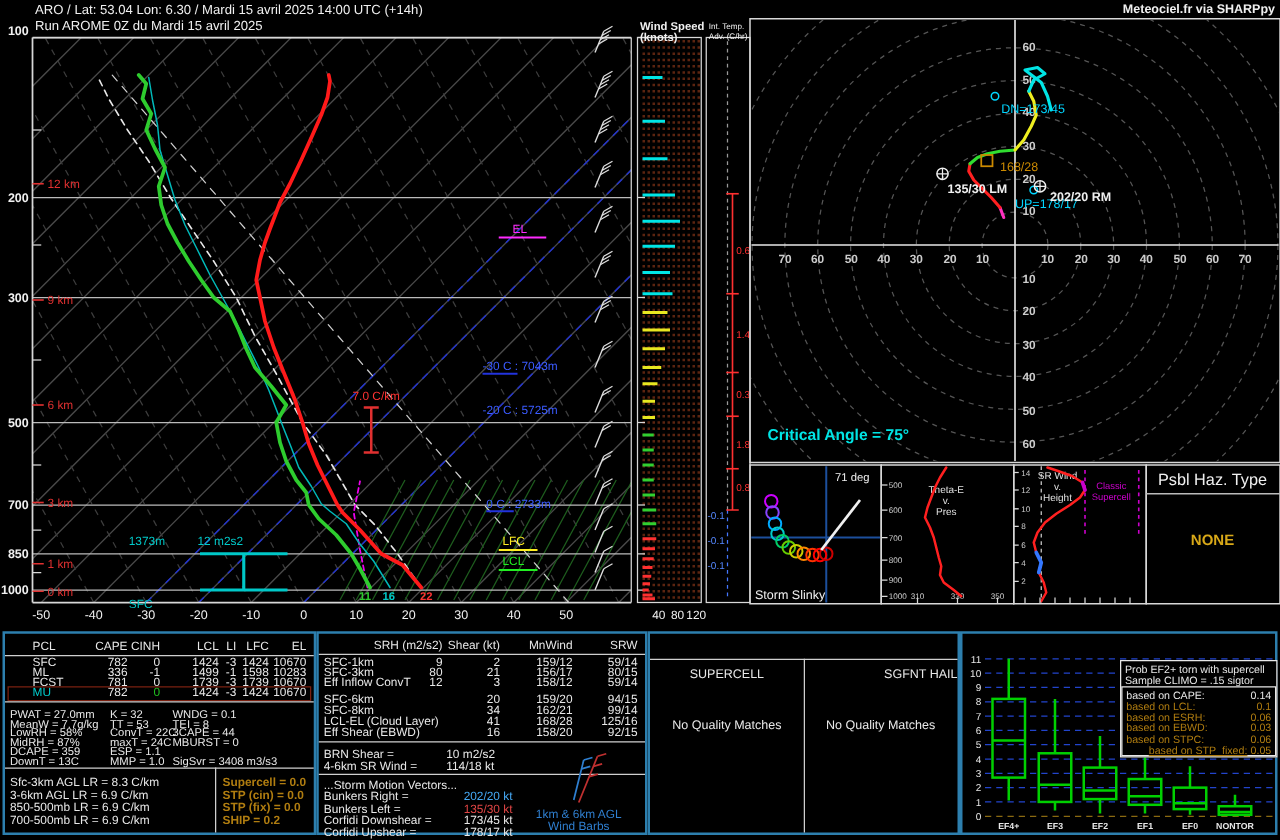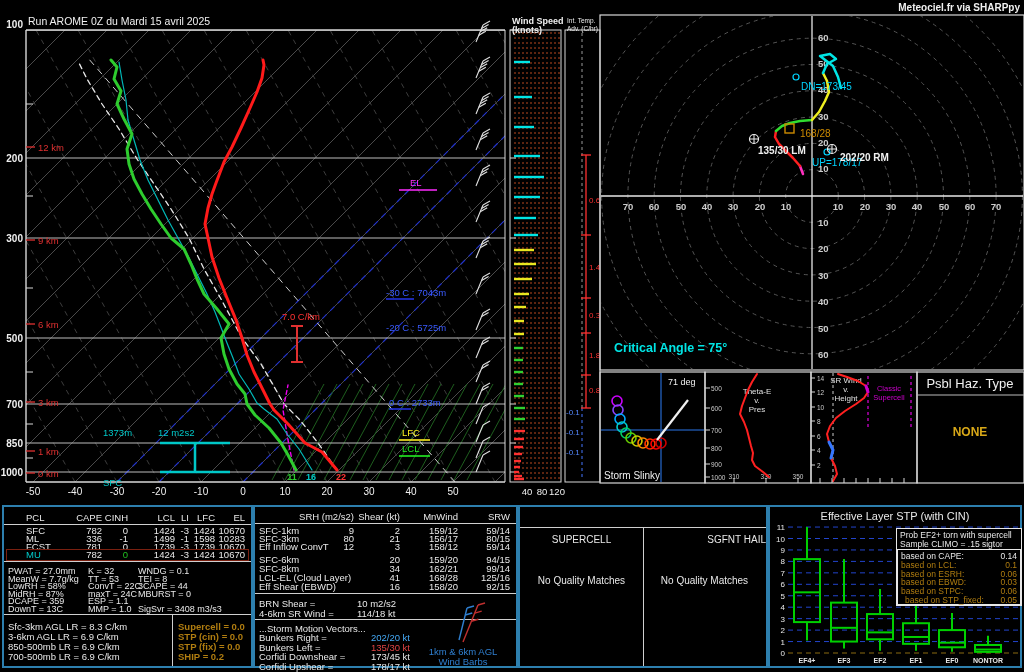--- a/index.html
+++ b/index.html
@@ -13,20 +13,21 @@
   .rowline{position:absolute;left:0;right:0;height:1px;background:#cfcfcf;}
   .cell{position:absolute;font-size:9.5px;line-height:9px;}
   .vline{position:absolute;width:1px;background:#cfcfcf;}
   #stp-legend{position:absolute;border:1px solid #e8e8e8;background:#000;z-index:5;}
   #stp-legend .lr{position:absolute;font-size:8.5px;line-height:9px;}
 </style>
 </head>
 <body>
 
 <div id="app">
+  <div class="abs hdr" style="left:28px;top:2px;">ARO / Lat: 53.04 Lon: 6.30 / Mardi 15 avril 2025 14:00 UTC (+14h)</div>
   <div class="abs hdr" style="left:28px;top:15px;">Run AROME 0Z du Mardi 15 avril 2025</div>
   <div class="abs brand" style="right:4px;top:2px;">Meteociel.fr via SHARPpy</div>
 
   <svg id="topsvg" class="abs" style="left:0;top:0;" width="1024" height="503">
       <defs>
         <clipPath id="clipSk">
           <rect x="26" y="30" width="479" height="452"></rect>
         </clipPath>
         <clipPath id="clipHo">
           <rect x="601" y="16" width="422" height="353"></rect>
@@ -642,21 +643,20 @@
     </div>
   <div id="box-sars" class="bluebox" style="left:518px;width:250px;">
     <div class="rowline" style="top:20px;"></div>
     <div class="vline" style="left:123px;top:20px;bottom:0;"></div>
     <div class="abs" style="left:0;width:123px;top:27px;text-align:center;font-size:10px;">SUPERCELL</div>
     <div class="abs" style="left:123px;right:0;top:27px;text-align:right;font-size:10px;">SGFNT HAIL</div>
     <div class="abs" style="left:0;width:123px;top:68px;text-align:center;font-size:10px;">No Quality Matches</div>
     <div class="abs" style="left:123px;right:0;top:68px;text-align:center;font-size:10px;">No Quality Matches</div>
   </div>
   <div id="box-stp" class="bluebox" style="left:768px;width:254px;">
-    <div class="abs" style="left:0;right:0;top:3px;text-align:center;font-size:11px;">Effective Layer STP (with CIN)</div>
     <svg id="stpsvg" class="abs" style="left:0;top:0;" width="250" height="159">
         <line x1="18" y1="146" x2="248" y2="146" stroke="#8a6a10" stroke-width="1" stroke-dasharray="5,4"></line>
         <text x="15" y="149" fill="#e8e8e8" font-size="8" text-anchor="end">0</text>
         <line x1="18" y1="134.55" x2="248" y2="134.55" stroke="#2244cc" stroke-width="1" stroke-dasharray="5,4"></line>
         <text x="15" y="137.55" fill="#e8e8e8" font-size="8" text-anchor="end">1</text>
         <line x1="18" y1="123.1" x2="248" y2="123.1" stroke="#2244cc" stroke-width="1" stroke-dasharray="5,4"></line>
         <text x="15" y="126.1" fill="#e8e8e8" font-size="8" text-anchor="end">2</text>
         <line x1="18" y1="111.65" x2="248" y2="111.65" stroke="#2244cc" stroke-width="1" stroke-dasharray="5,4"></line>
         <text x="15" y="114.65" fill="#e8e8e8" font-size="8" text-anchor="end">3</text>
         <line x1="18" y1="100.2" x2="248" y2="100.2" stroke="#2244cc" stroke-width="1" stroke-dasharray="5,4"></line>
@@ -713,18 +713,18 @@
           <div class="lr" style="left: 3px; top: 2px; color: rgb(232, 232, 232);">based on CAPE:</div>
           <div class="lr" style="right: 3px; top: 2px; color: rgb(232, 232, 232);">0.14</div>
           <div class="lr" style="left: 3px; top: 10.8px; color: rgb(176, 125, 16);">based on LCL:</div>
           <div class="lr" style="right: 3px; top: 10.8px; color: rgb(176, 125, 16);">0.1</div>
           <div class="lr" style="left: 3px; top: 19.6px; color: rgb(176, 125, 16);">based on ESRH:</div>
           <div class="lr" style="right: 3px; top: 19.6px; color: rgb(176, 125, 16);">0.06</div>
           <div class="lr" style="left: 3px; top: 28.4px; color: rgb(176, 125, 16);">based on EBWD:</div>
           <div class="lr" style="right: 3px; top: 28.4px; color: rgb(176, 125, 16);">0.03</div>
           <div class="lr" style="left: 3px; top: 37.2px; color: rgb(176, 125, 16);">based on STPC:</div>
           <div class="lr" style="right: 3px; top: 37.2px; color: rgb(176, 125, 16);">0.06</div>
-          <div class="lr" style="left: 7px; top: 46px; color: rgb(176, 125, 16);">based on STP_fixed:</div>
+          <div class="lr" style="left: 21px; top: 46px; color: rgb(176, 125, 16); text-decoration: underline;">based on STP_fixed:</div>
           <div class="lr" style="right: 3px; top: 46px; color: rgb(176, 125, 16);">0.05</div>
         </div>
       </div>
   </div>
 </div>
 
 </body></html>

